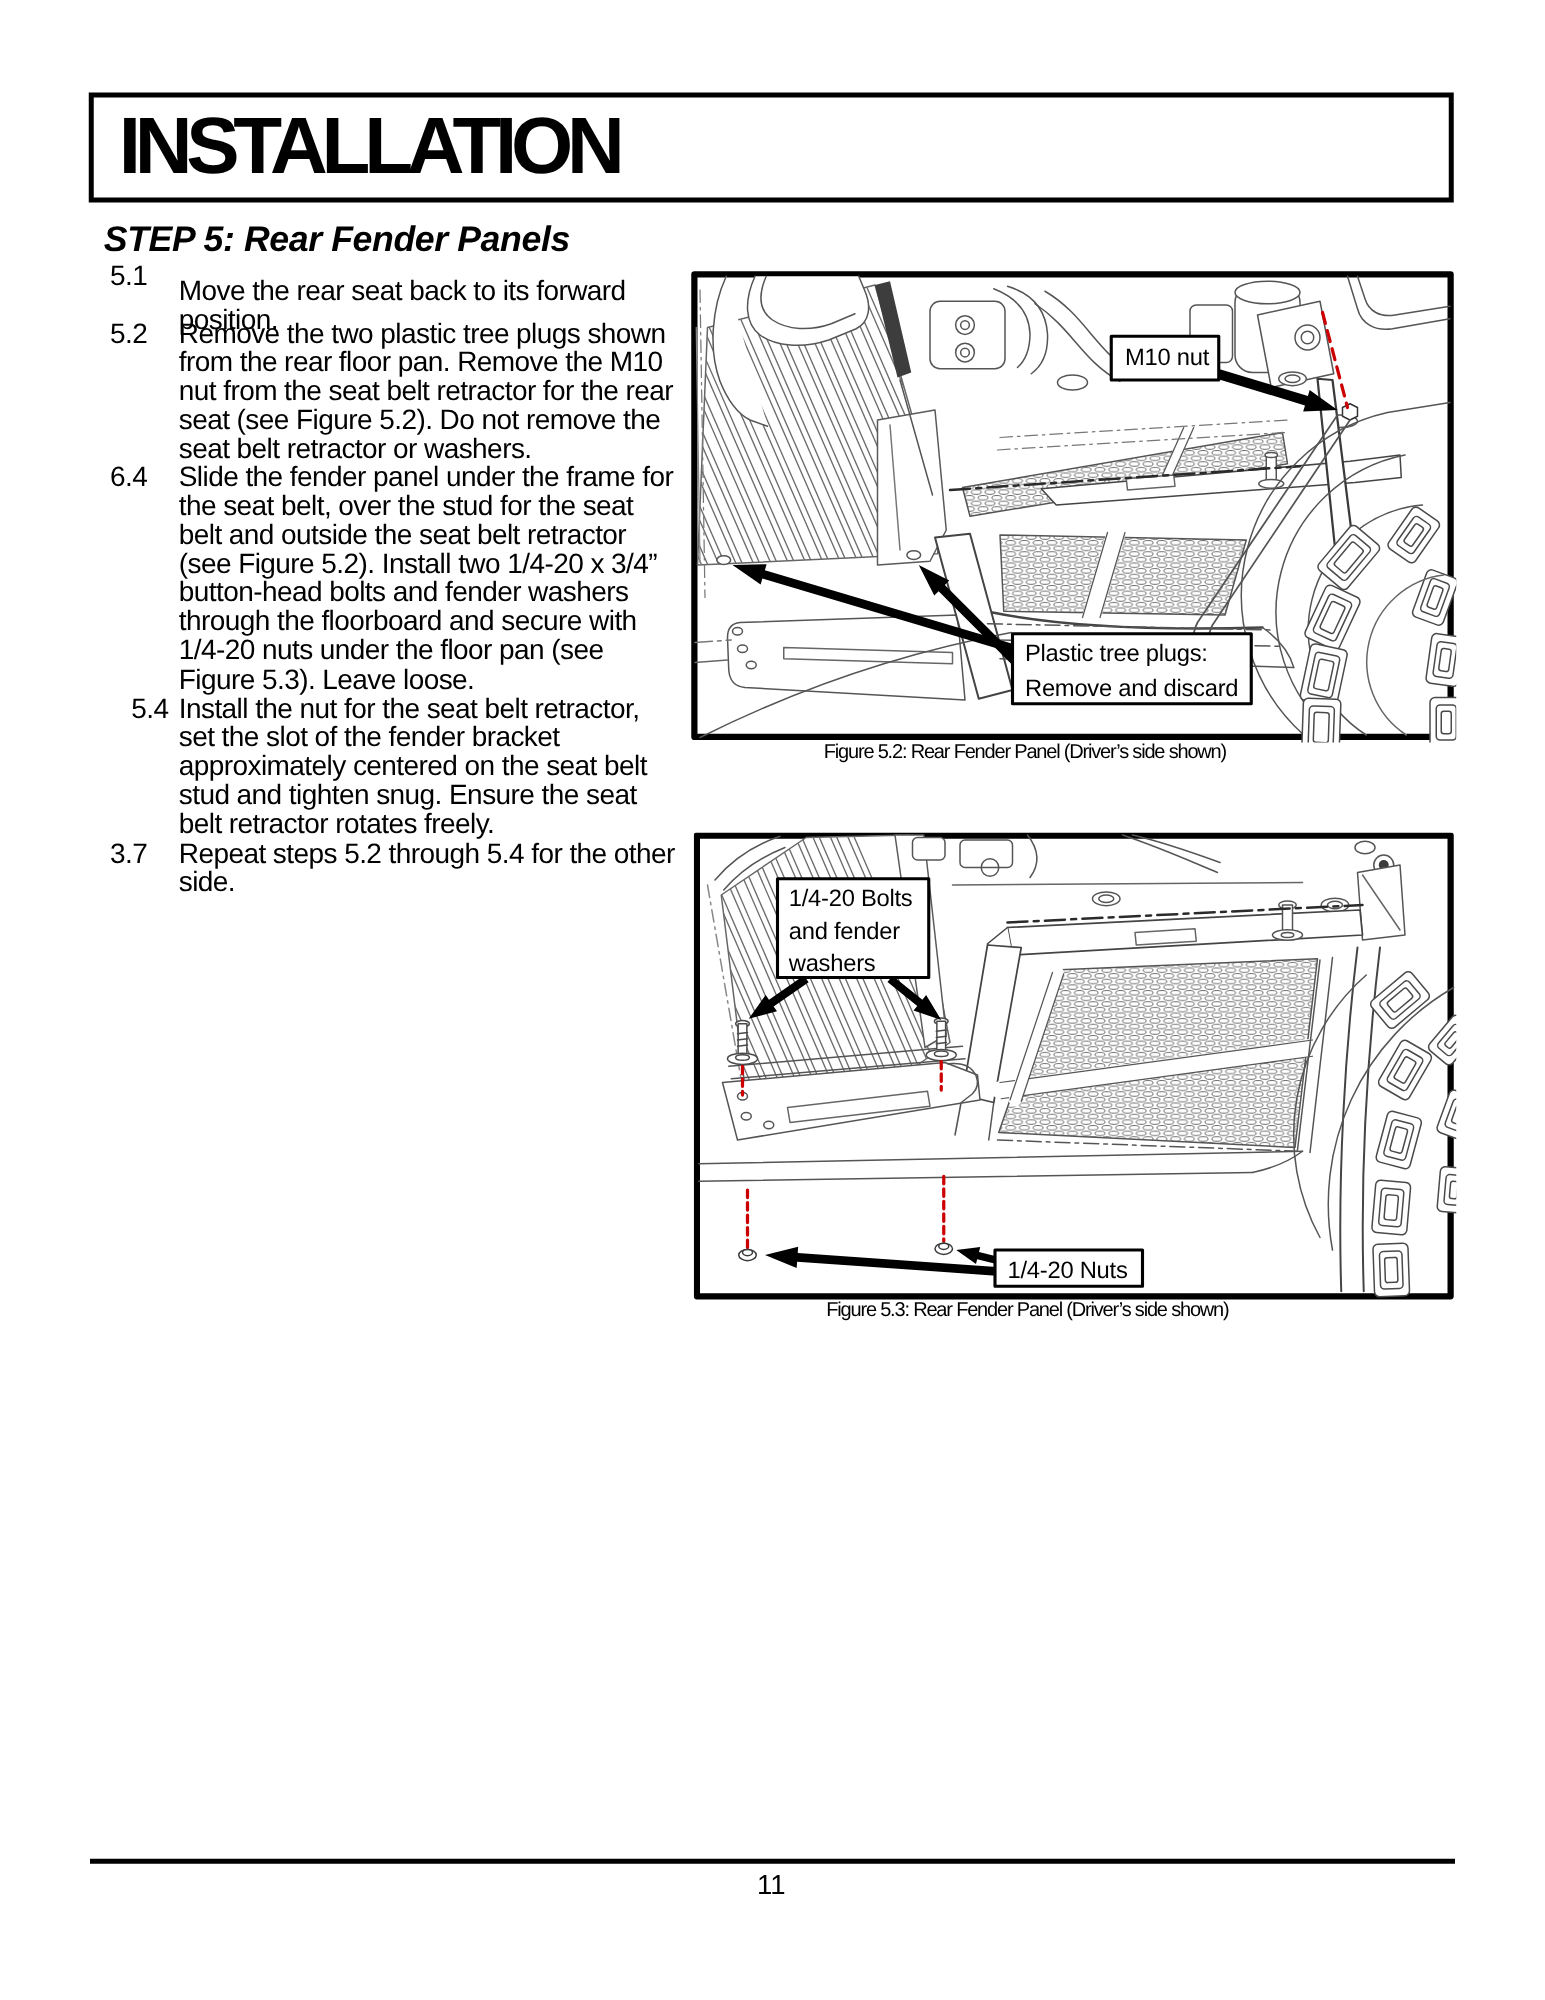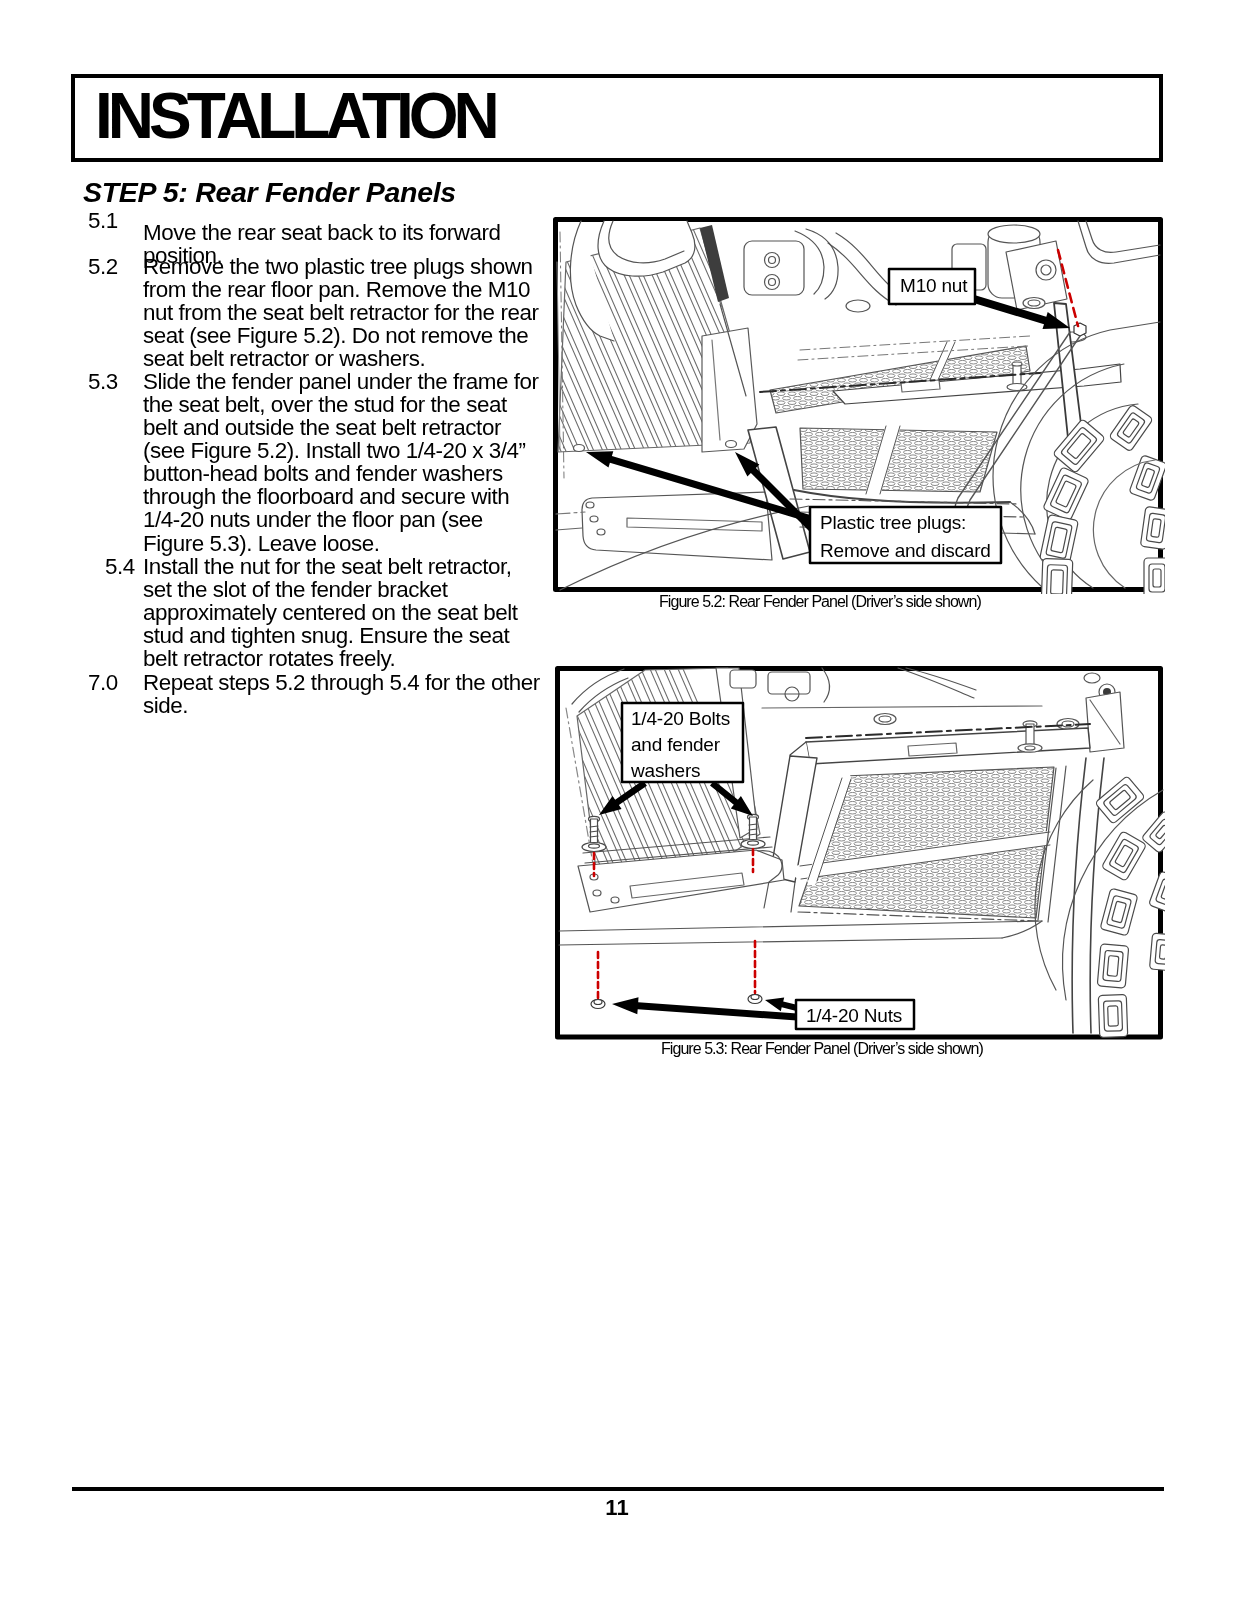--- a/index.html
+++ b/index.html
@@ -21,27 +21,27 @@
 <div class="abs" style="left:83px;top:175.5px;font-size:28.5px;font-weight:bold;letter-spacing:-0.3px;font-style:italic;">STEP 5: Rear Fender Panels</div>
 
 <div class="abs body-txt" style="left:0;top:208.5px;">
 
   <div class="numcol" style="top:0px;">5.1</div>
   <div class="txtcol" style="top:12px;">Move the rear seat back to its forward<br>position.</div>
 
   <div class="numcol" style="top:46.2px;">5.2</div>
   <div class="txtcol" style="top:46.2px;">Remove the two plastic tree plugs shown<br>from the rear floor pan. Remove the M10<br>nut from the seat belt retractor for the rear<br>seat (see Figure 5.2). Do not remove the<br>seat belt retractor or washers.</div>
 
-  <div class="numcol" style="top:161.7px;">5.3</div>
+  <div class="numcol" style="top:161.7px;">6.4</div>
   <div class="txtcol" style="top:161.7px;">Slide the fender panel under the frame for<br>the seat belt, over the stud for the seat<br>belt and outside the seat belt retractor<br>(see Figure 5.2). Install two 1/4-20 x 3/4”<br>button-head bolts and fender washers<br>through the floorboard and secure with<br>1/4-20 nuts under the floor pan (see<br>Figure 5.3). Leave loose.</div>
 
   <div class="numcol" style="top:346.5px;margin-left:17px;">5.4</div>
   <div class="txtcol" style="top:346.5px;">Install the nut for the seat belt retractor,<br>set the slot of the fender bracket<br>approximately centered on the seat belt<br>stud and tighten snug. Ensure the seat<br>belt retractor rotates freely.</div>
 
-  <div class="numcol" style="top:462px;">7.0</div>
+  <div class="numcol" style="top:462px;">3.7</div>
   <div class="txtcol" style="top:462px;">Repeat steps 5.2 through 5.4 for the other<br>side.</div>
 </div>
 
 <svg class="abs" style="left:551px;top:215px;" width="614" height="379" viewBox="551 215 614 379">
   <defs>
     <pattern id="mesh" width="11" height="9" patternUnits="userSpaceOnUse">
       <rect width="11" height="9" fill="#ffffff"></rect>
       <ellipse cx="5.5" cy="2.2" rx="4.0" ry="1.8" fill="none" stroke="#636363" stroke-width="0.75"></ellipse>
       <ellipse cx="0" cy="6.7" rx="4.0" ry="1.8" fill="none" stroke="#636363" stroke-width="0.75"></ellipse>
       <ellipse cx="11" cy="6.7" rx="4.0" ry="1.8" fill="none" stroke="#636363" stroke-width="0.75"></ellipse>
@@ -553,13 +553,13 @@
 
   <rect x="796" y="1000" width="118" height="29" fill="#ffffff" stroke="#000000" stroke-width="2.5"></rect>
   <text x="806" y="1022" font-size="19" letter-spacing="-0.2" fill="#000000" font-family="Liberation Sans, sans-serif">1/4-20 Nuts</text>
   </g>
 </svg>
 
 <div class="abs cap" style="left:625px;top:1040px;">Figure 5.3: Rear Fender Panel (Driver’s side shown)</div>
 
 <div class="abs" style="left:72px;top:1487px;width:1092px;height:4px;background:#000;"></div>
 
-<div class="abs" style="left:567px;top:1495px;width:100px;text-align:center;font-size:22px;font-weight:bold;">11</div>
+<div class="abs" style="left:567px;top:1495px;width:100px;text-align:center;font-size:22px;">11</div>
 
 </body></html>

